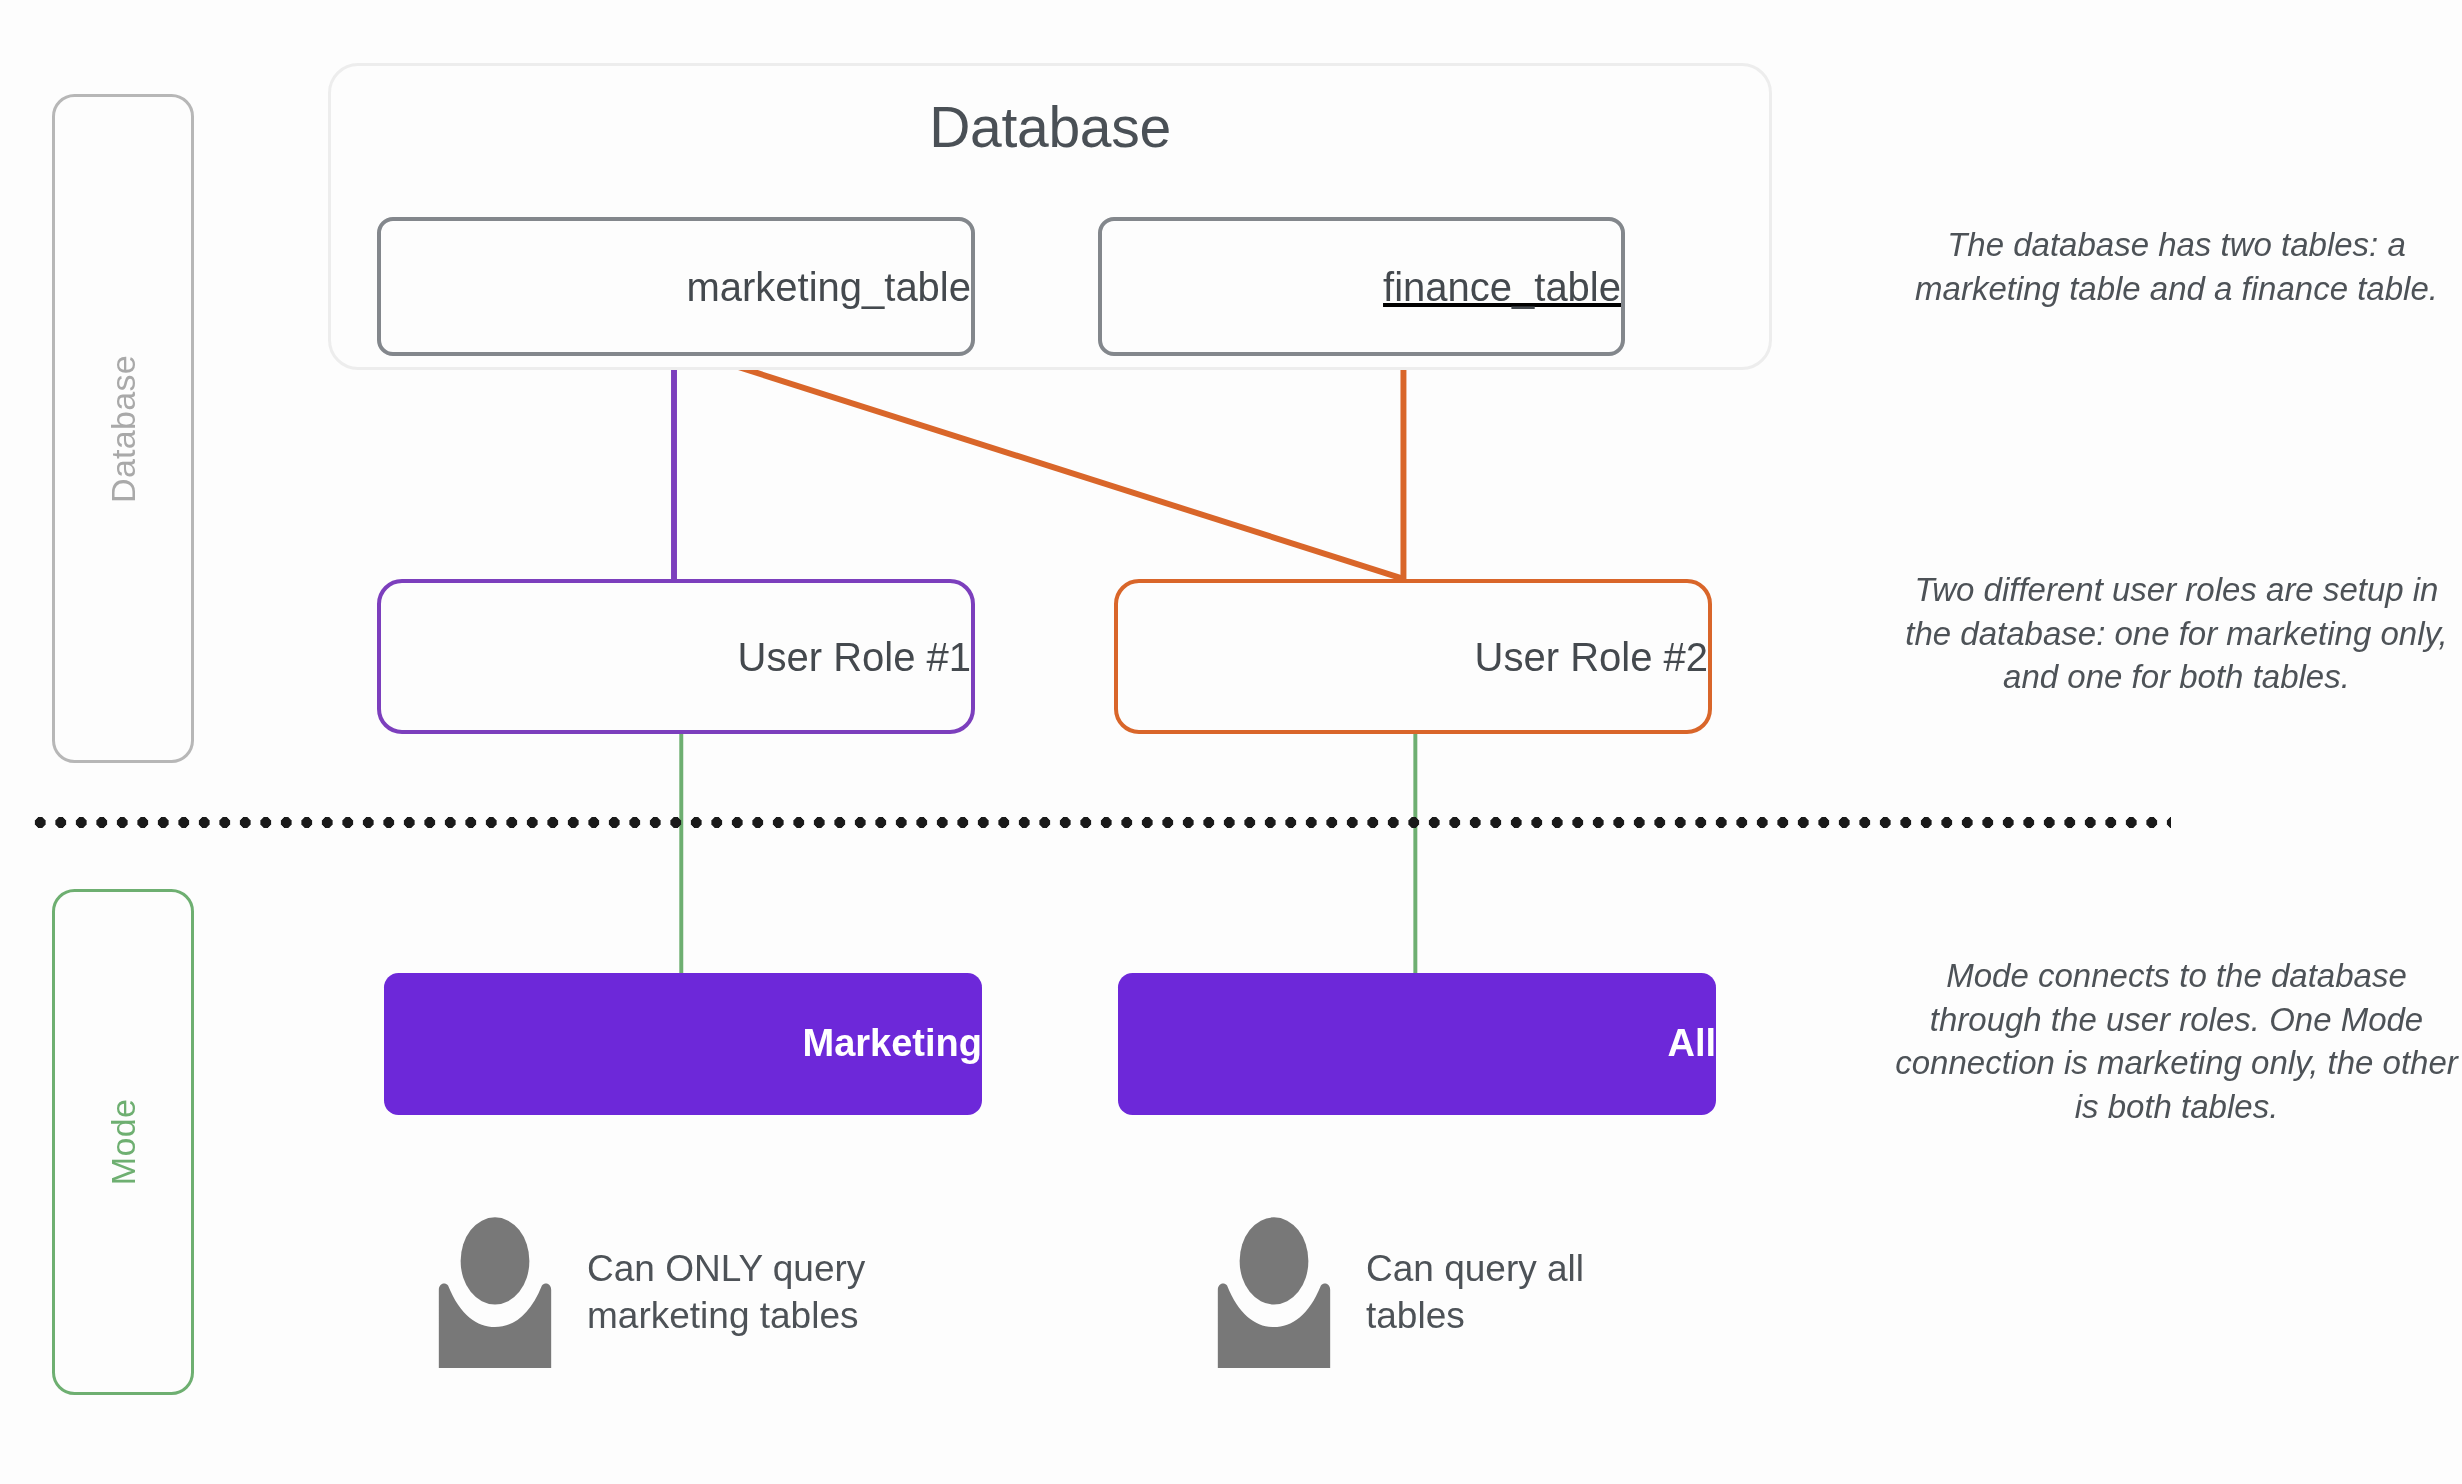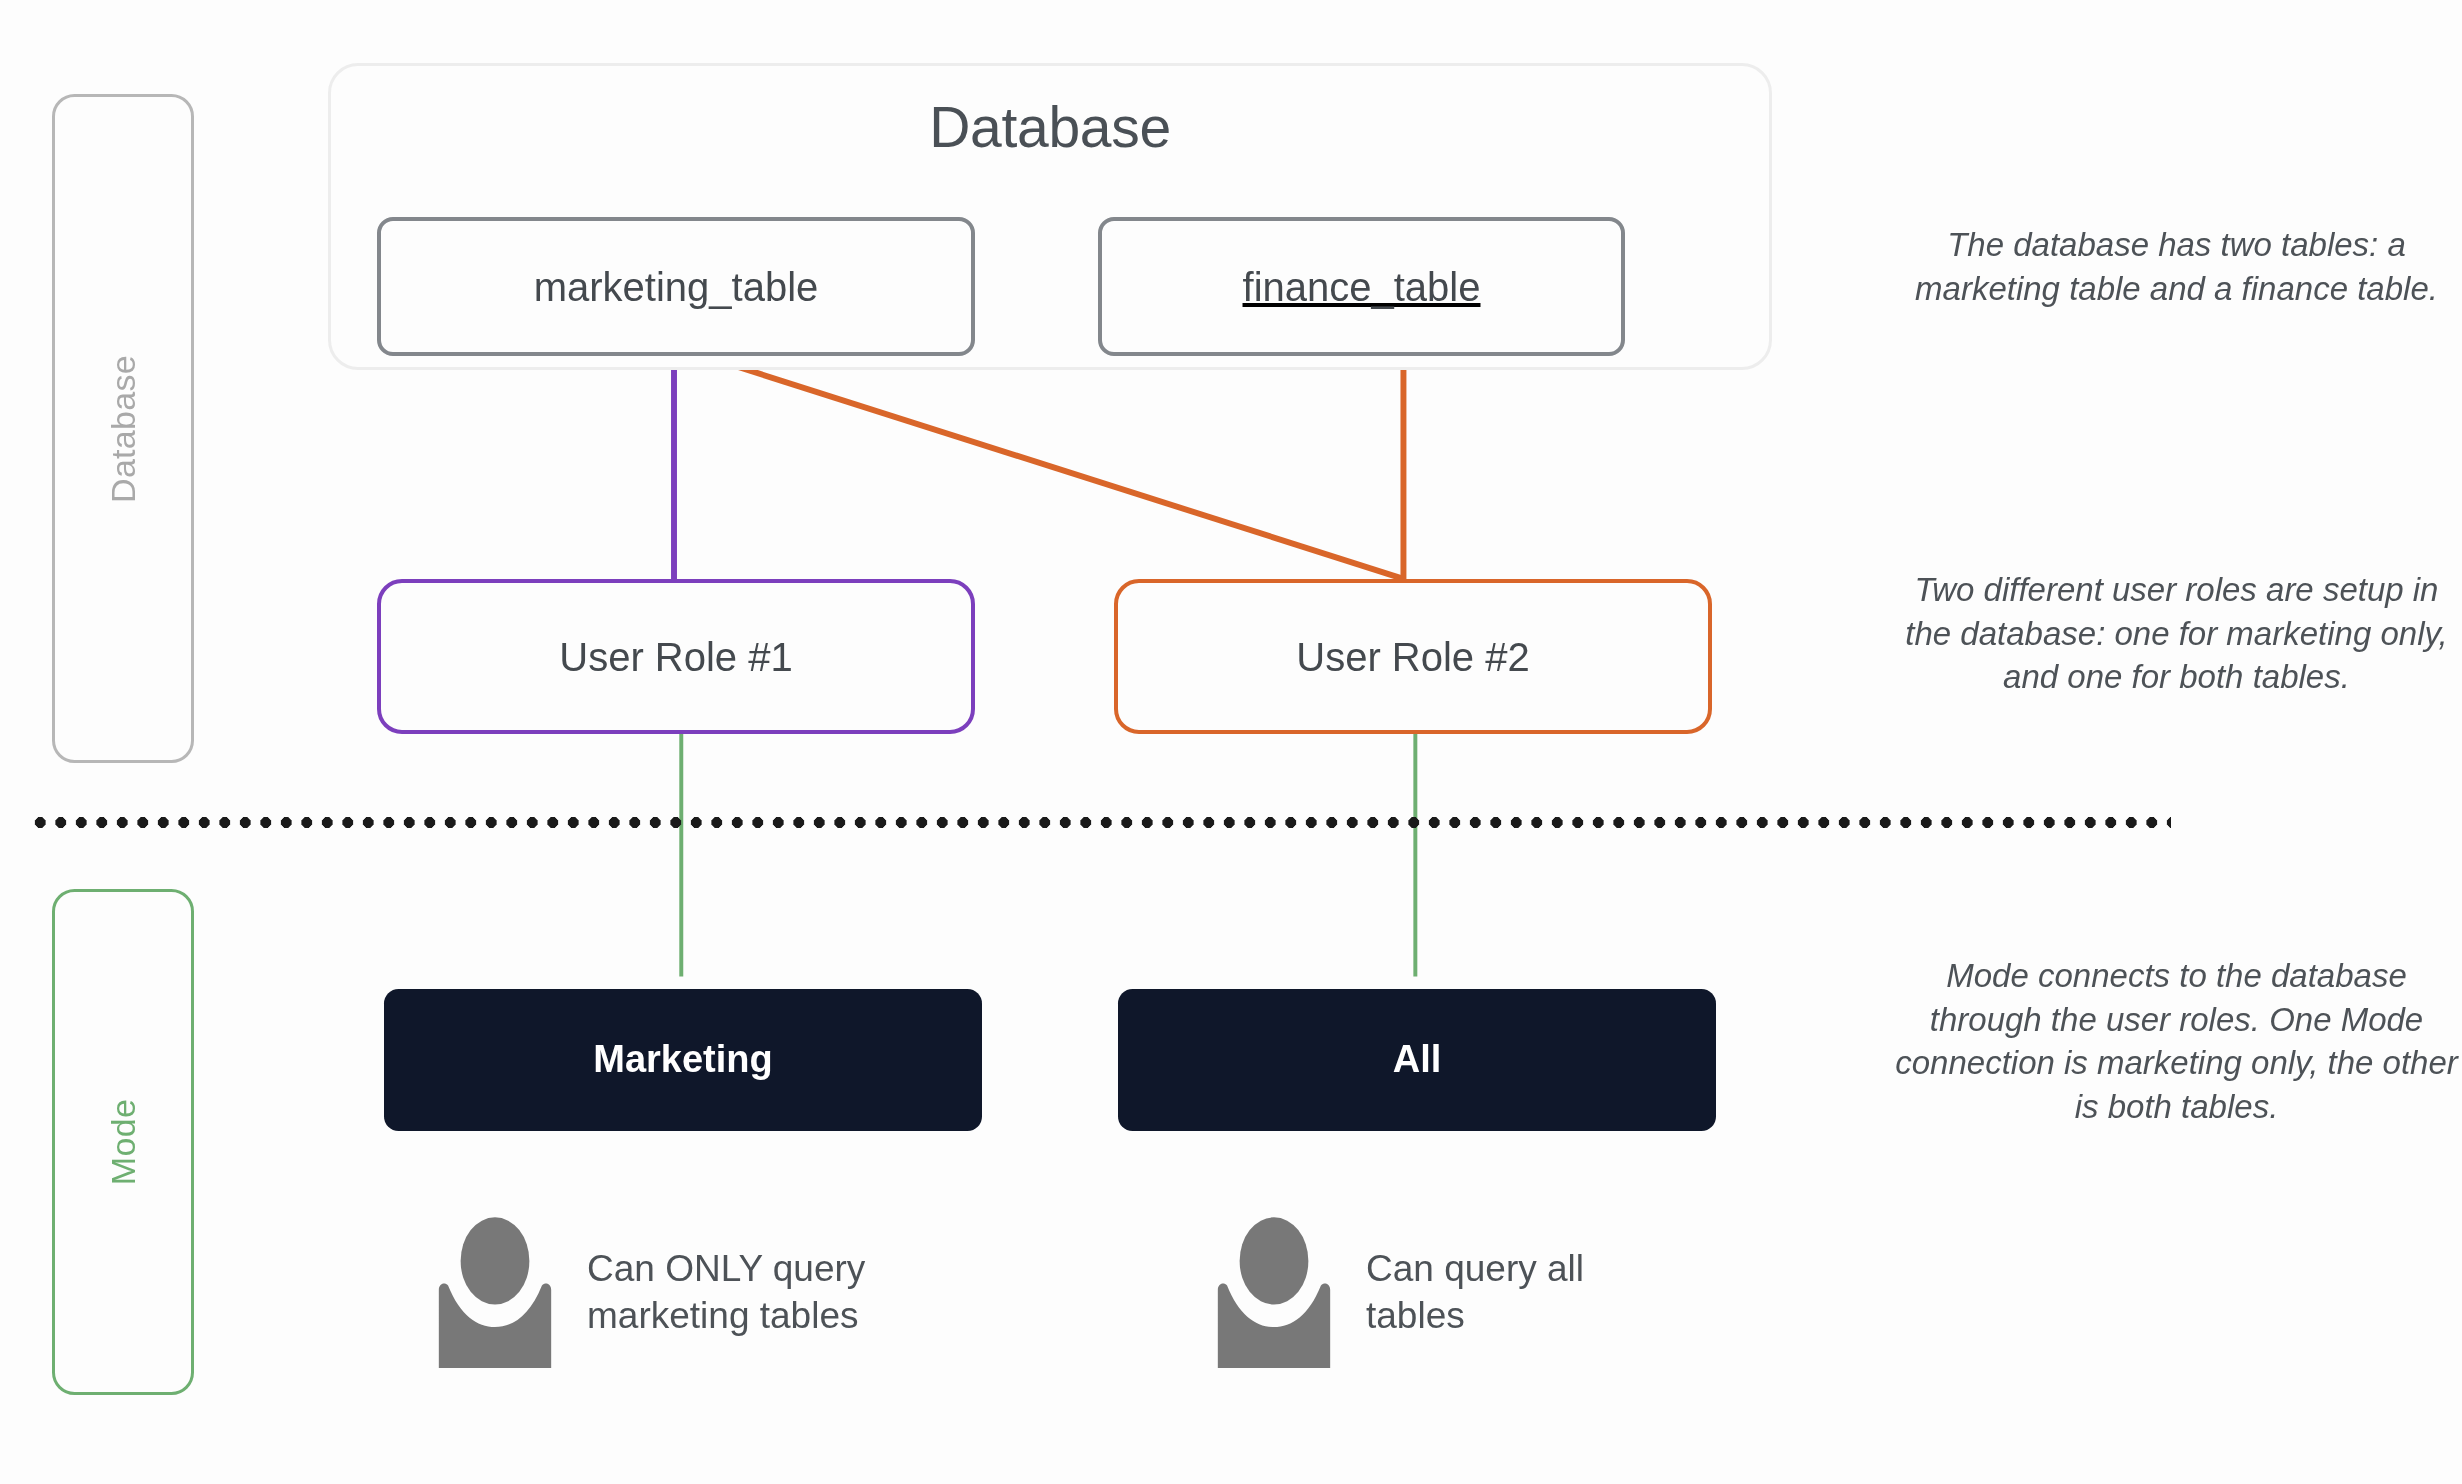--- a/index.html
+++ b/index.html
@@ -72,21 +72,21 @@
     color: #4a5056;
     letter-spacing: -0.3px;
   }
 
   
   .node {
     position: absolute;
     box-sizing: border-box;
     display: flex;
     align-items: center;
-    justify-content: center;
+    justify-content: flex-end;
     background: #fdfdfd;
   }
   .node-label {
     font-size: 40px;
     color: #44494e;
     text-align: center;
     line-height: 1.15;
   }
 
   .table-node {
@@ -107,22 +107,21 @@
   }
   #node-user-role-2 {
     left: 1114px; top: 579px; width: 598px;
     border: 4.6px solid #d9662a;
   }
 
   .mode-node {
     border: none;
     border-radius: 14.5px;
     height: 142px;
-    background: #0f172a;
-    margin-top: 16px;
+    background: #6d28d9;
   }
   .mode-node .node-label {
     color: #ffffff;
     font-weight: bold;
     font-size: 38px;
   }
   #node-mode-marketing { left: 384px;  top: 973px; width: 598px; }
   #node-mode-all       { left: 1118px; top: 973px; width: 598px; }
 
   

